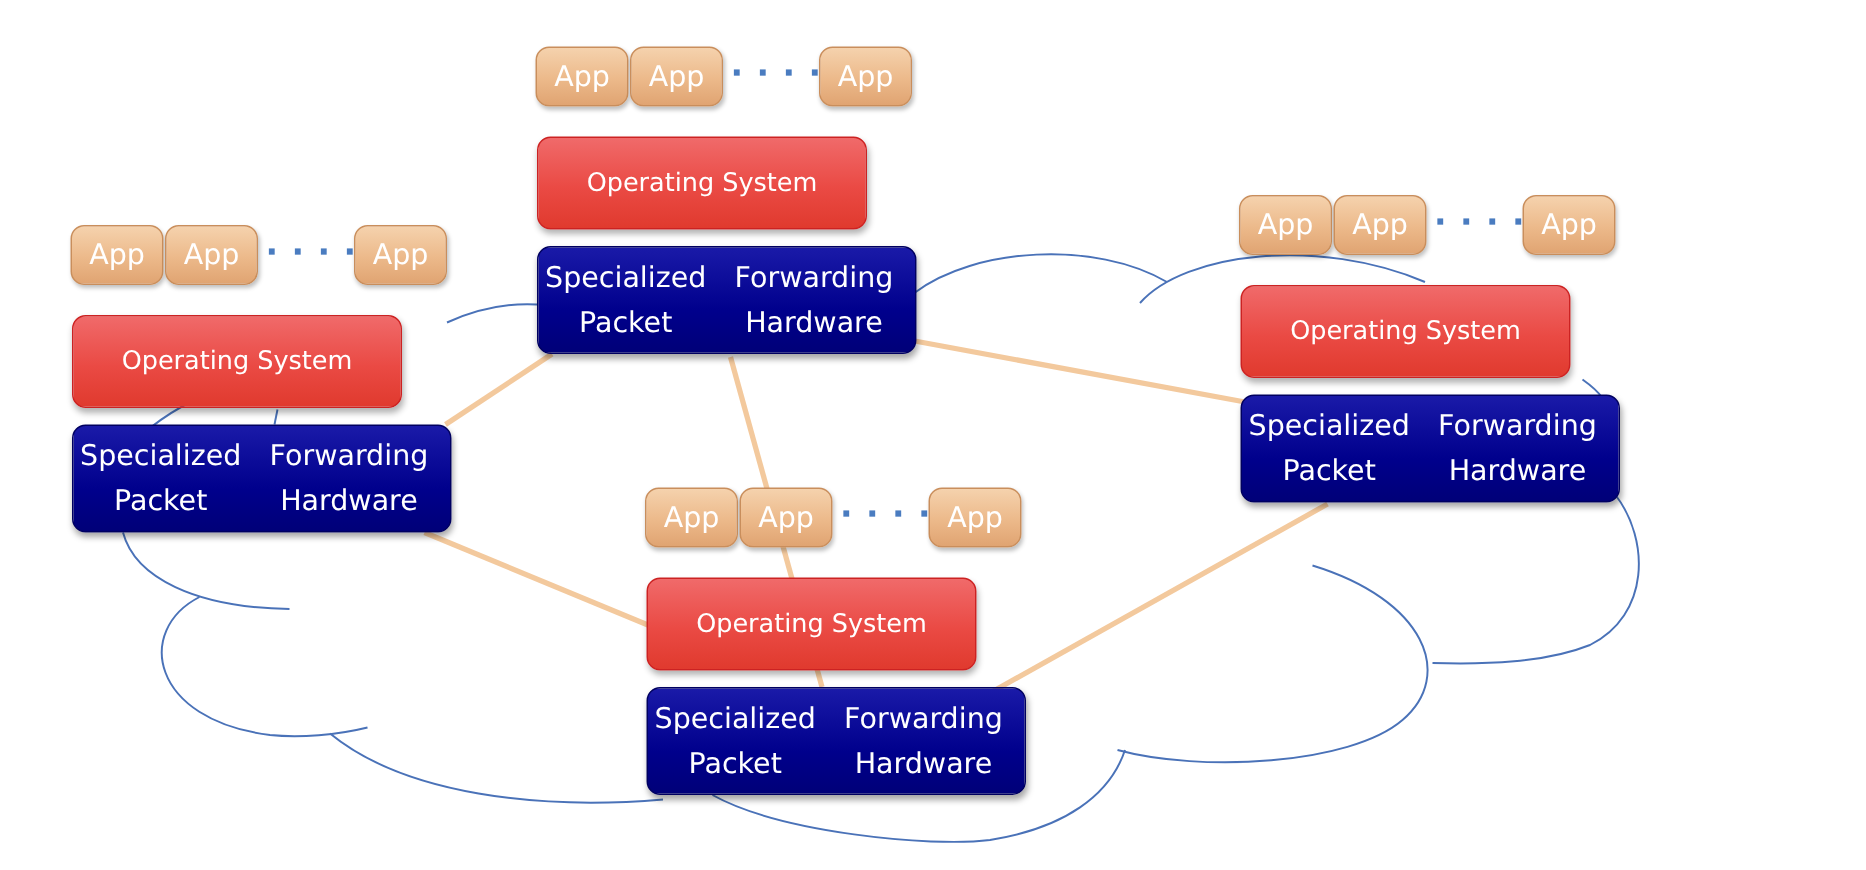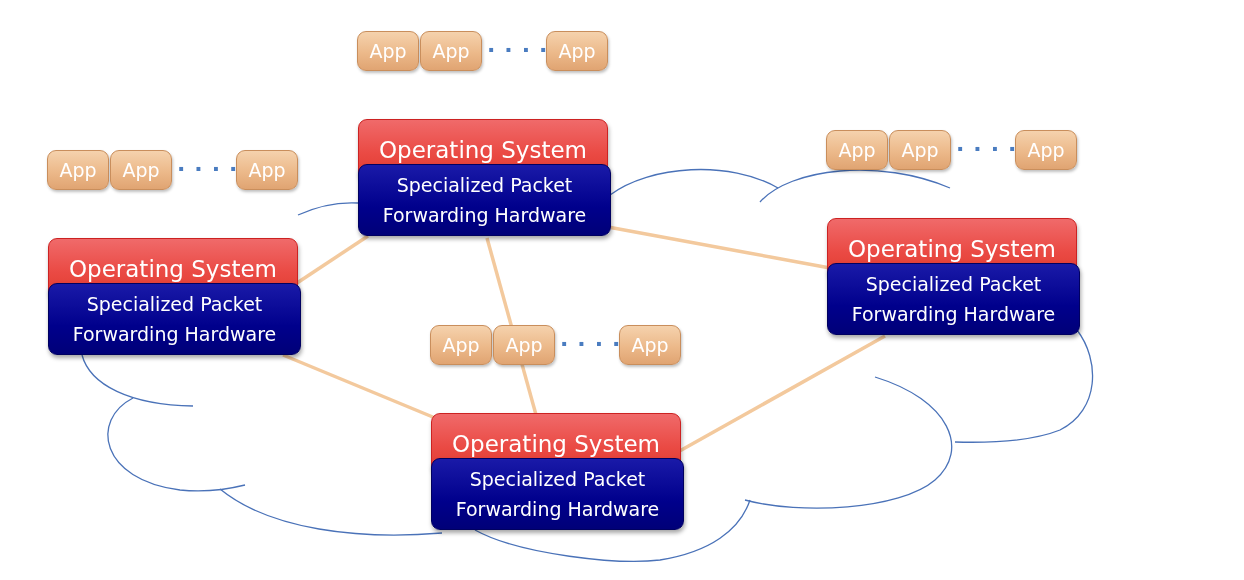--- a/index.html
+++ b/index.html
@@ -9,33 +9,32 @@
   .node { position: absolute; }
   .app {
     position: absolute; width: 62px; height: 40px; border-radius: 9px;
     background: linear-gradient(#f5d2ad 0%, #ecb98a 55%, #e0a472 100%);
     border: 1px solid #c98e5c; box-sizing: border-box;
     color: #ffffff; font-size: 19px; display: flex; align-items: center; justify-content: center;
     box-shadow: 1px 2px 3px rgba(0,0,0,0.25);
   }
   .dots { position: absolute; color: #4a7cc0; font-size: 22px; font-weight: bold; letter-spacing: 9px; top: 6px; }
   .os {
-    position: absolute; width: 250px; height: 62px; border-radius: 9px;
+    position: absolute; width: 220px; height: 62px; border-radius: 9px;
     background: linear-gradient(#f06a6a 0%, #ea4a44 55%, #e03a2e 100%);
     border: 1px solid #c22; box-sizing: border-box;
-    color: #ffffff; font-size: 23px; display: flex; align-items: center; justify-content: center;
+    color: #ffffff; font-size: 17px; display: flex; align-items: center; justify-content: center;
     box-shadow: 1px 3px 4px rgba(0,0,0,0.3);
-    margin-top: 28px;
   }
   .hw {
     position: absolute; width: 253px; height: 72px; border-radius: 9px;
     background: linear-gradient(#1a1aa8 0%, #00008c 60%, #000078 100%);
     border: 1px solid #000060; box-sizing: border-box;
     color: #ffffff; font-size: 19px; line-height: 30px; text-align: center;
-    display: flex; flex-direction: column; align-items: center; justify-content: center;
+    display: flex; flex-direction: row; align-items: center; justify-content: center;
     box-shadow: 1px 3px 4px rgba(0,0,0,0.35);
   }
 </style>
 </head>
 <body>
 
 <svg id="bg" viewBox="0 0 1244 580">
   <g fill="none" stroke="#4a72b8" stroke-width="1.3">
     <path d="M210,240 C160,250 110,270 85,300"></path>
     <path d="M298,215 C320,205 340,202 358,203"></path>

